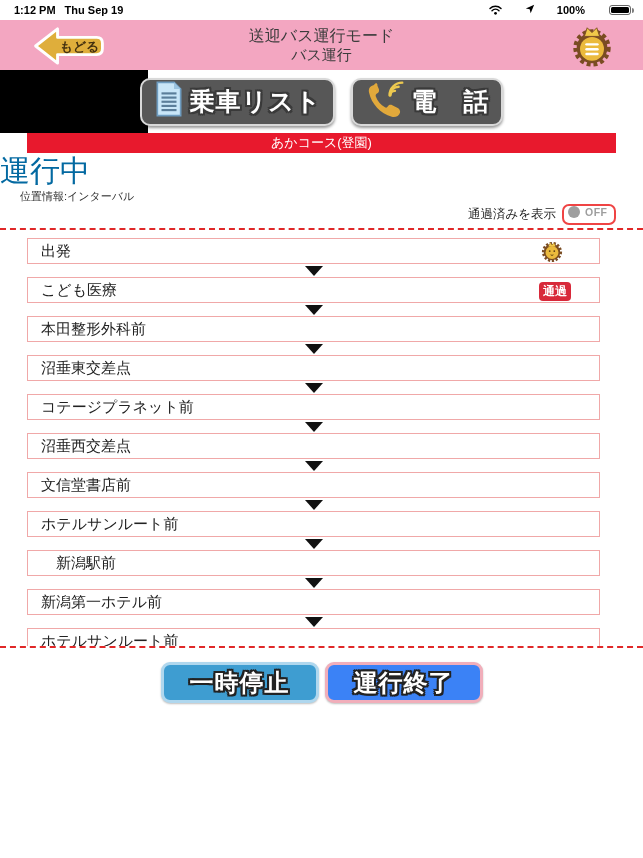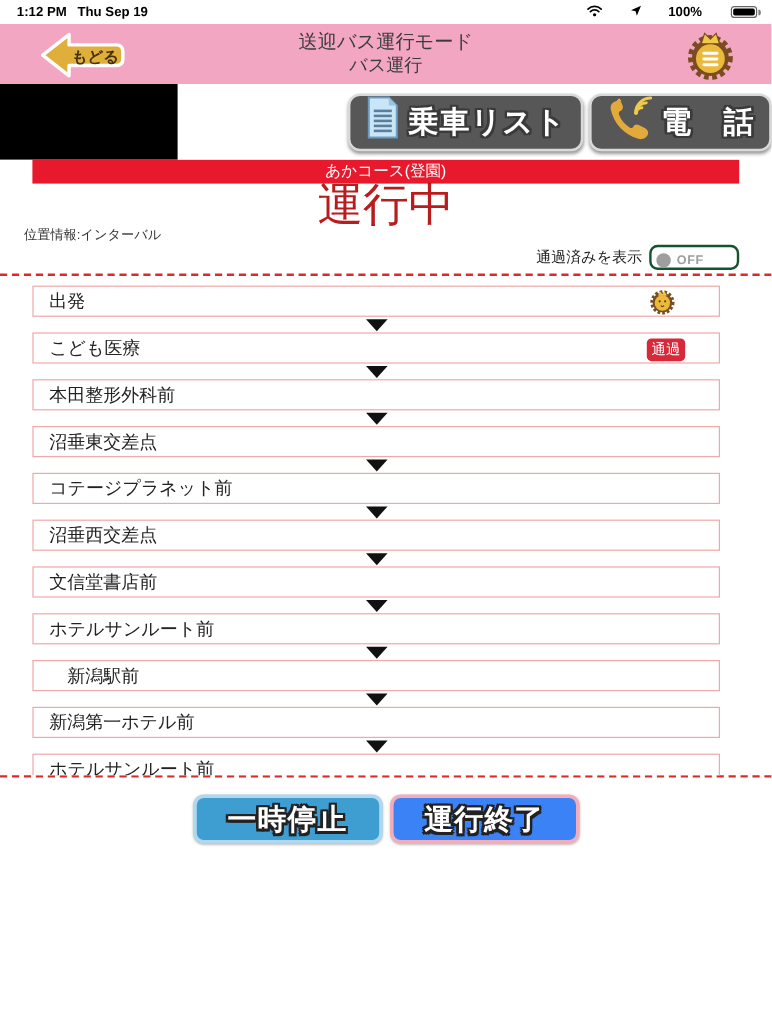--- a/index.html
+++ b/index.html
@@ -16,33 +16,33 @@
 
   
   .pink-header { height:50px; background:#F3A6C1; position:relative; display:flex; align-items:center; justify-content:center; }
   .back-btn { position:absolute; left:30px; top:5px; width:78px; height:42px; background:none; border:none; cursor:pointer; }
   .hdr-titles { text-align:center; color:#3C3C3C; line-height:1.25; }
   .hdr-mode { font-size:16px; }
   .hdr-screen { font-size:15px; }
   .lion-menu-btn { position:absolute; right:28px; top:3px; width:46px; height:46px; background:none; border:none; cursor:pointer; }
 
   
-  .toolbar { height:63px; background:#fff; position:relative; display:flex; align-items:center; justify-content:flex-end; gap:5px; }
+  .toolbar { height:63px; background:#fff; position:relative; display:flex; align-items:center; justify-content:center; gap:16px; }
   .black-patch { position:absolute; left:0; top:0; width:148px; height:63px; background:#000; }
   .gray-btn { position:relative; height:48px; background:#575757; border:2px solid #D9D9D9; border-radius:10px; box-shadow:0 2px 3px rgba(0,0,0,.40); color:#fff; font-weight:bold; font-size:25px; display:flex; align-items:center; gap:6px; padding:0 12px; cursor:pointer; font-family:inherit;
     text-shadow:-2px -2px 0 #3a3a3a,2px -2px 0 #3a3a3a,-2px 2px 0 #3a3a3a,2px 2px 0 #3a3a3a,-2px 0 0 #3a3a3a,2px 0 0 #3a3a3a,0 -2px 0 #3a3a3a,0 2px 0 #3a3a3a; }
   .gray-btn .lbl { letter-spacing:1px; }
 
   
   .course-banner { margin:0 27px; height:20px; background:#E8192D; color:#fff; font-size:13px; display:flex; align-items:center; justify-content:center; }
-  .operating { text-align:center; font-size:38px; line-height:34px; color:#b91c1c; margin-top:1px; }
+  .operating { text-align:left; font-size:30px; line-height:34px; color:#0369a1; margin-top:1px; }
   .loc-info { margin:2px 0 0 20px; font-size:11px; color:#333; height:13px; line-height:13px; }
   .toggle-row { display:flex; justify-content:flex-end; align-items:center; gap:6px; padding-right:27px; height:22px; }
   .toggle-label { font-size:12.5px; color:#222; }
-  .toggle { display:flex; align-items:flex-end; gap:5px; width:75px; height:21px; border:2px solid #14532d; border-radius:7px; background:#fff; padding:0 4px; cursor:pointer; }
+  .toggle { display:flex; align-items:flex-start; gap:5px; width:54px; height:21px; border:2px solid #ef4444; border-radius:7px; background:#fff; padding:0 4px; cursor:pointer; }
   .toggle .knob { width:12px; height:12px; border-radius:50%; background:#9E9E9E; }
   .toggle .state { font-size:10.5px; font-weight:bold; color:#9E9E9E; letter-spacing:.5px; }
 
   
   .stops-wrap { margin-top:3px; height:420px; border-top:2px dashed #E02828; border-bottom:2px dashed #E02828; overflow:hidden; padding:8px 43px 0 27px; }
   .stop-row { position:relative; height:26px; border:1px solid #F0A8A8; background:#fff; display:flex; align-items:center; padding-left:13px; font-size:15px; color:#222; }
   .sep { height:13px; display:flex; align-items:center; justify-content:center; }
   .tri { width:0; height:0; border-left:9px solid transparent; border-right:9px solid transparent; border-top:10px solid #111; }
   .badge { display:none; position:absolute; right:28px; top:4px; background:#D8293A; color:#fff; font-size:12px; line-height:1; padding:3px 4px 4px; border-radius:4px; }
   .lion-marker { display:none; position:absolute; right:36px; top:2px; width:22px; height:22px; }
@@ -166,21 +166,21 @@
       </svg>
     </span>
   </div>
 
   <div class="sep">
     <div class="tri"></div>
   </div>
 
   <div class="stop-row">
     <span>こども医療</span>
-    <span class="badge" style="display: inline-block;">通過</span>
+    <span class="badge" style="display: inline-block; font-weight: bold;">通過</span>
 
   </div>
 
   <div class="sep">
     <div class="tri"></div>
   </div>
 
   <div class="stop-row">
     <span>本田整形外科前</span>
 

